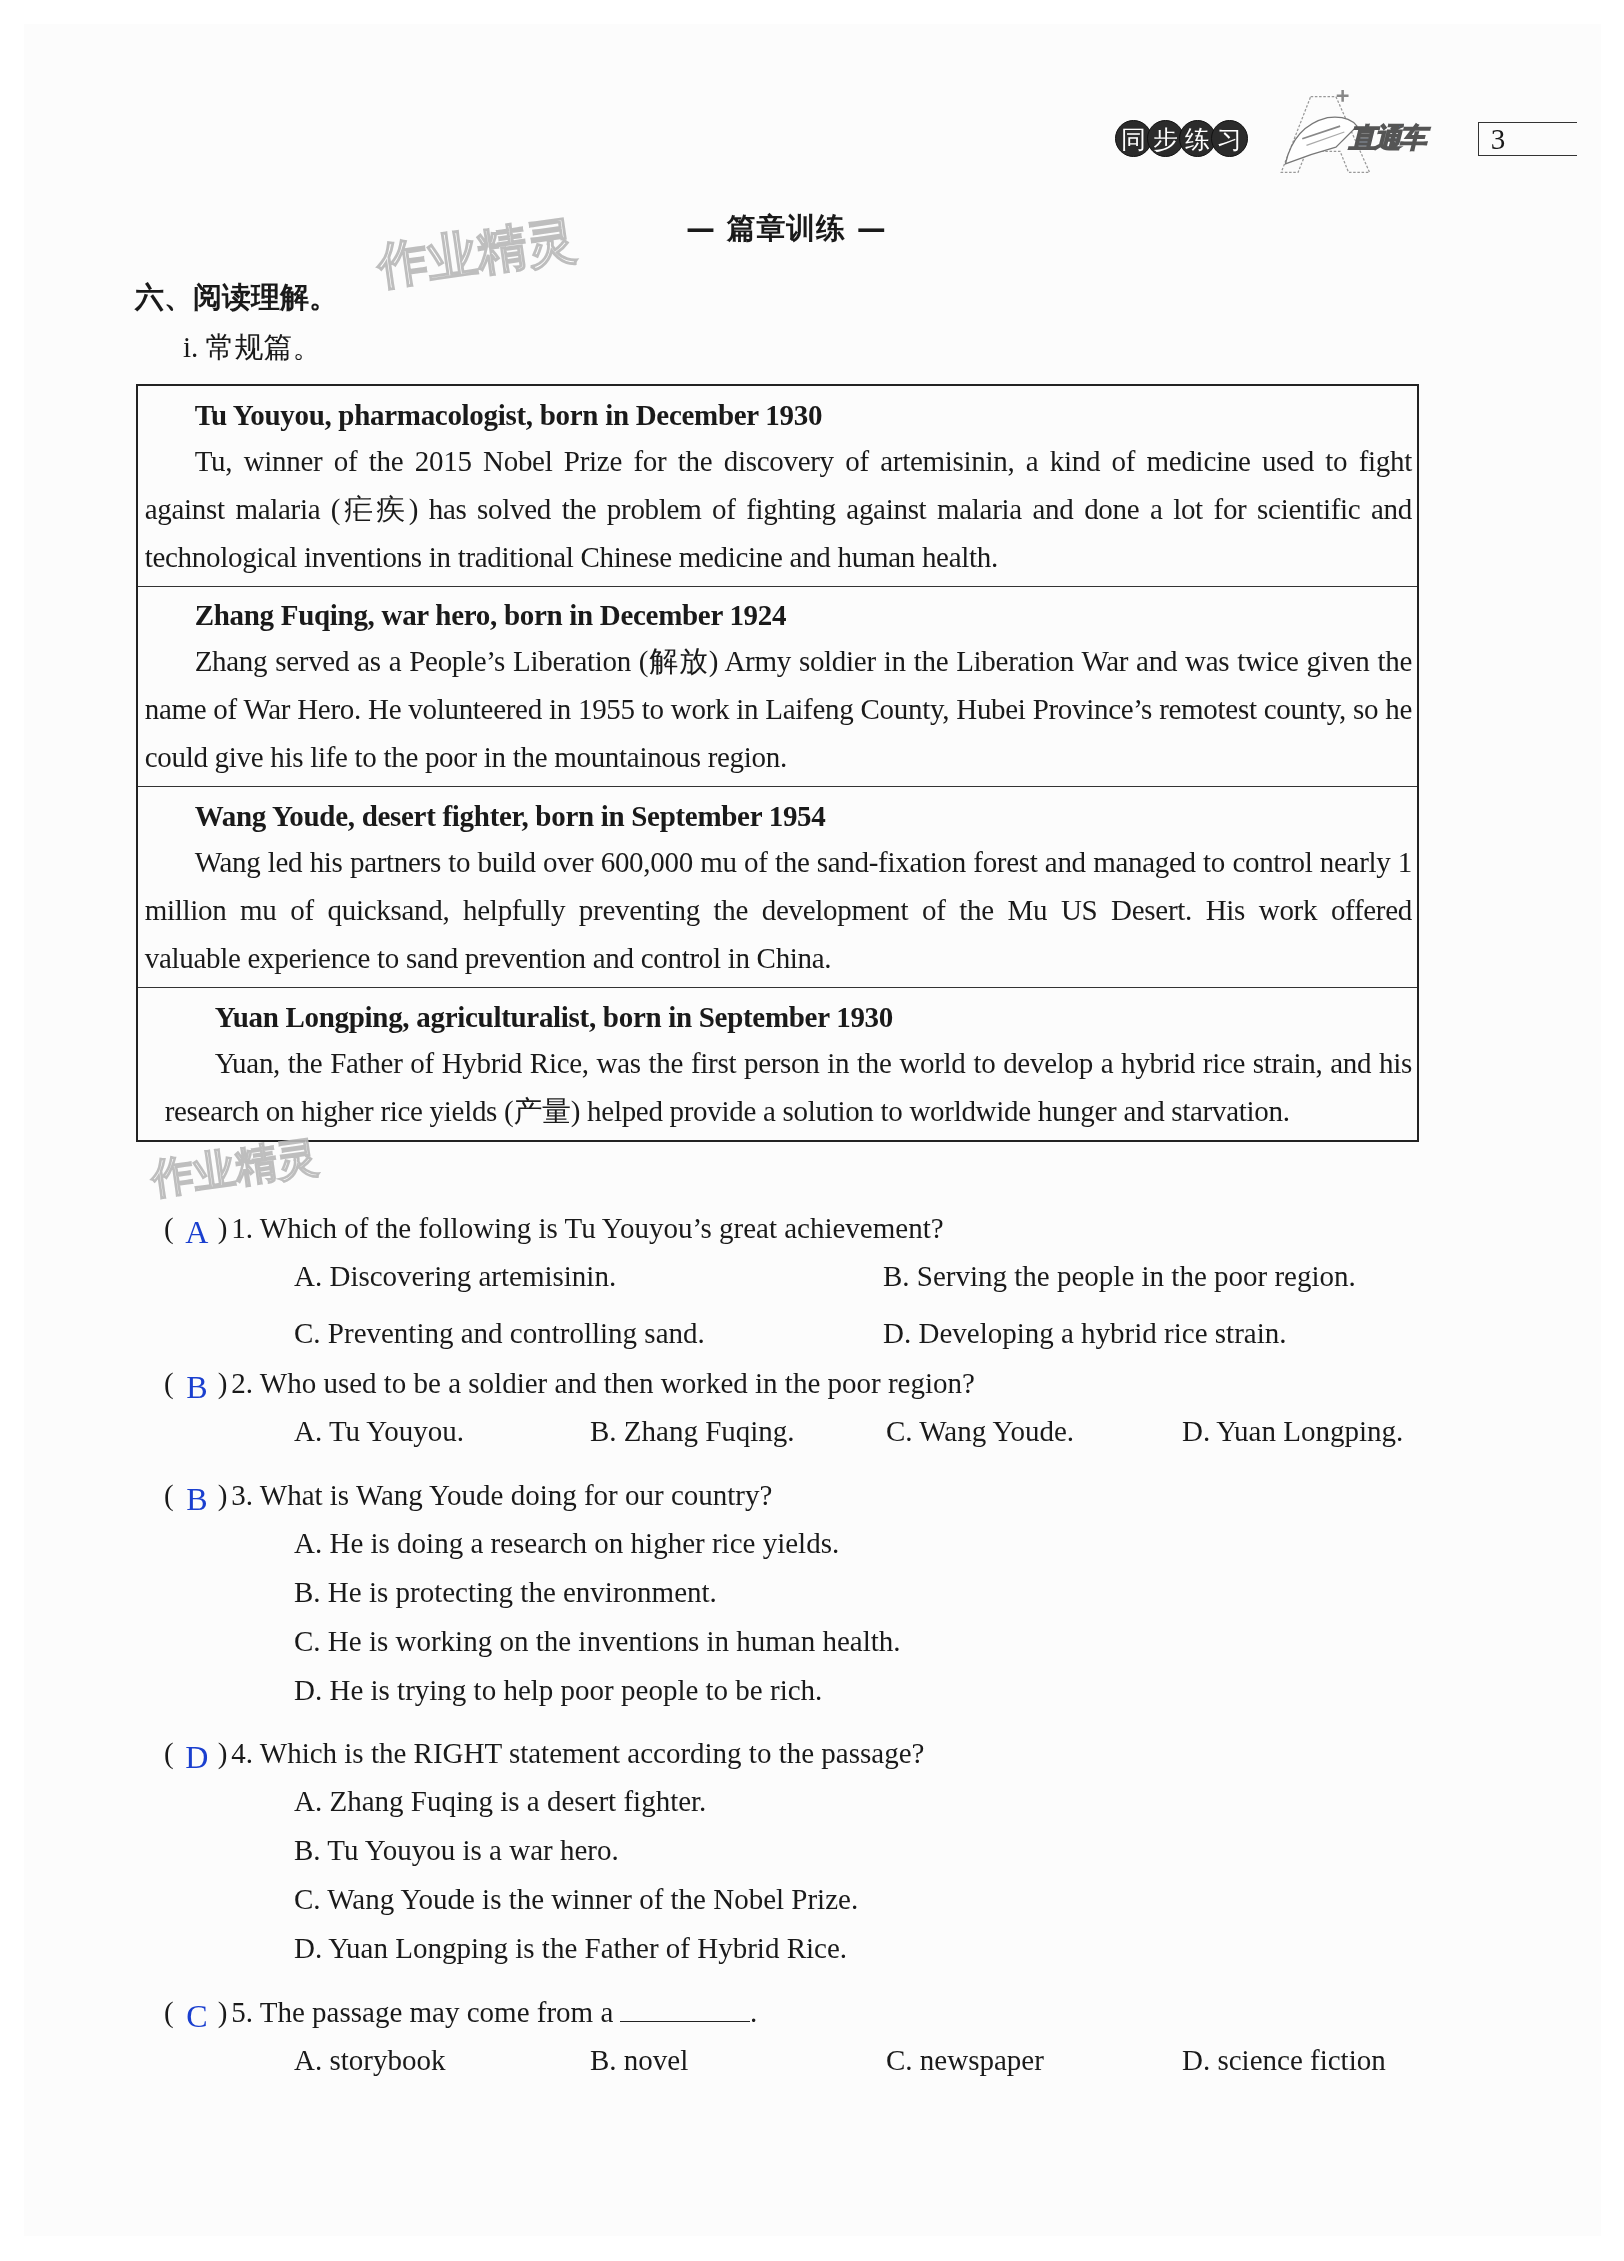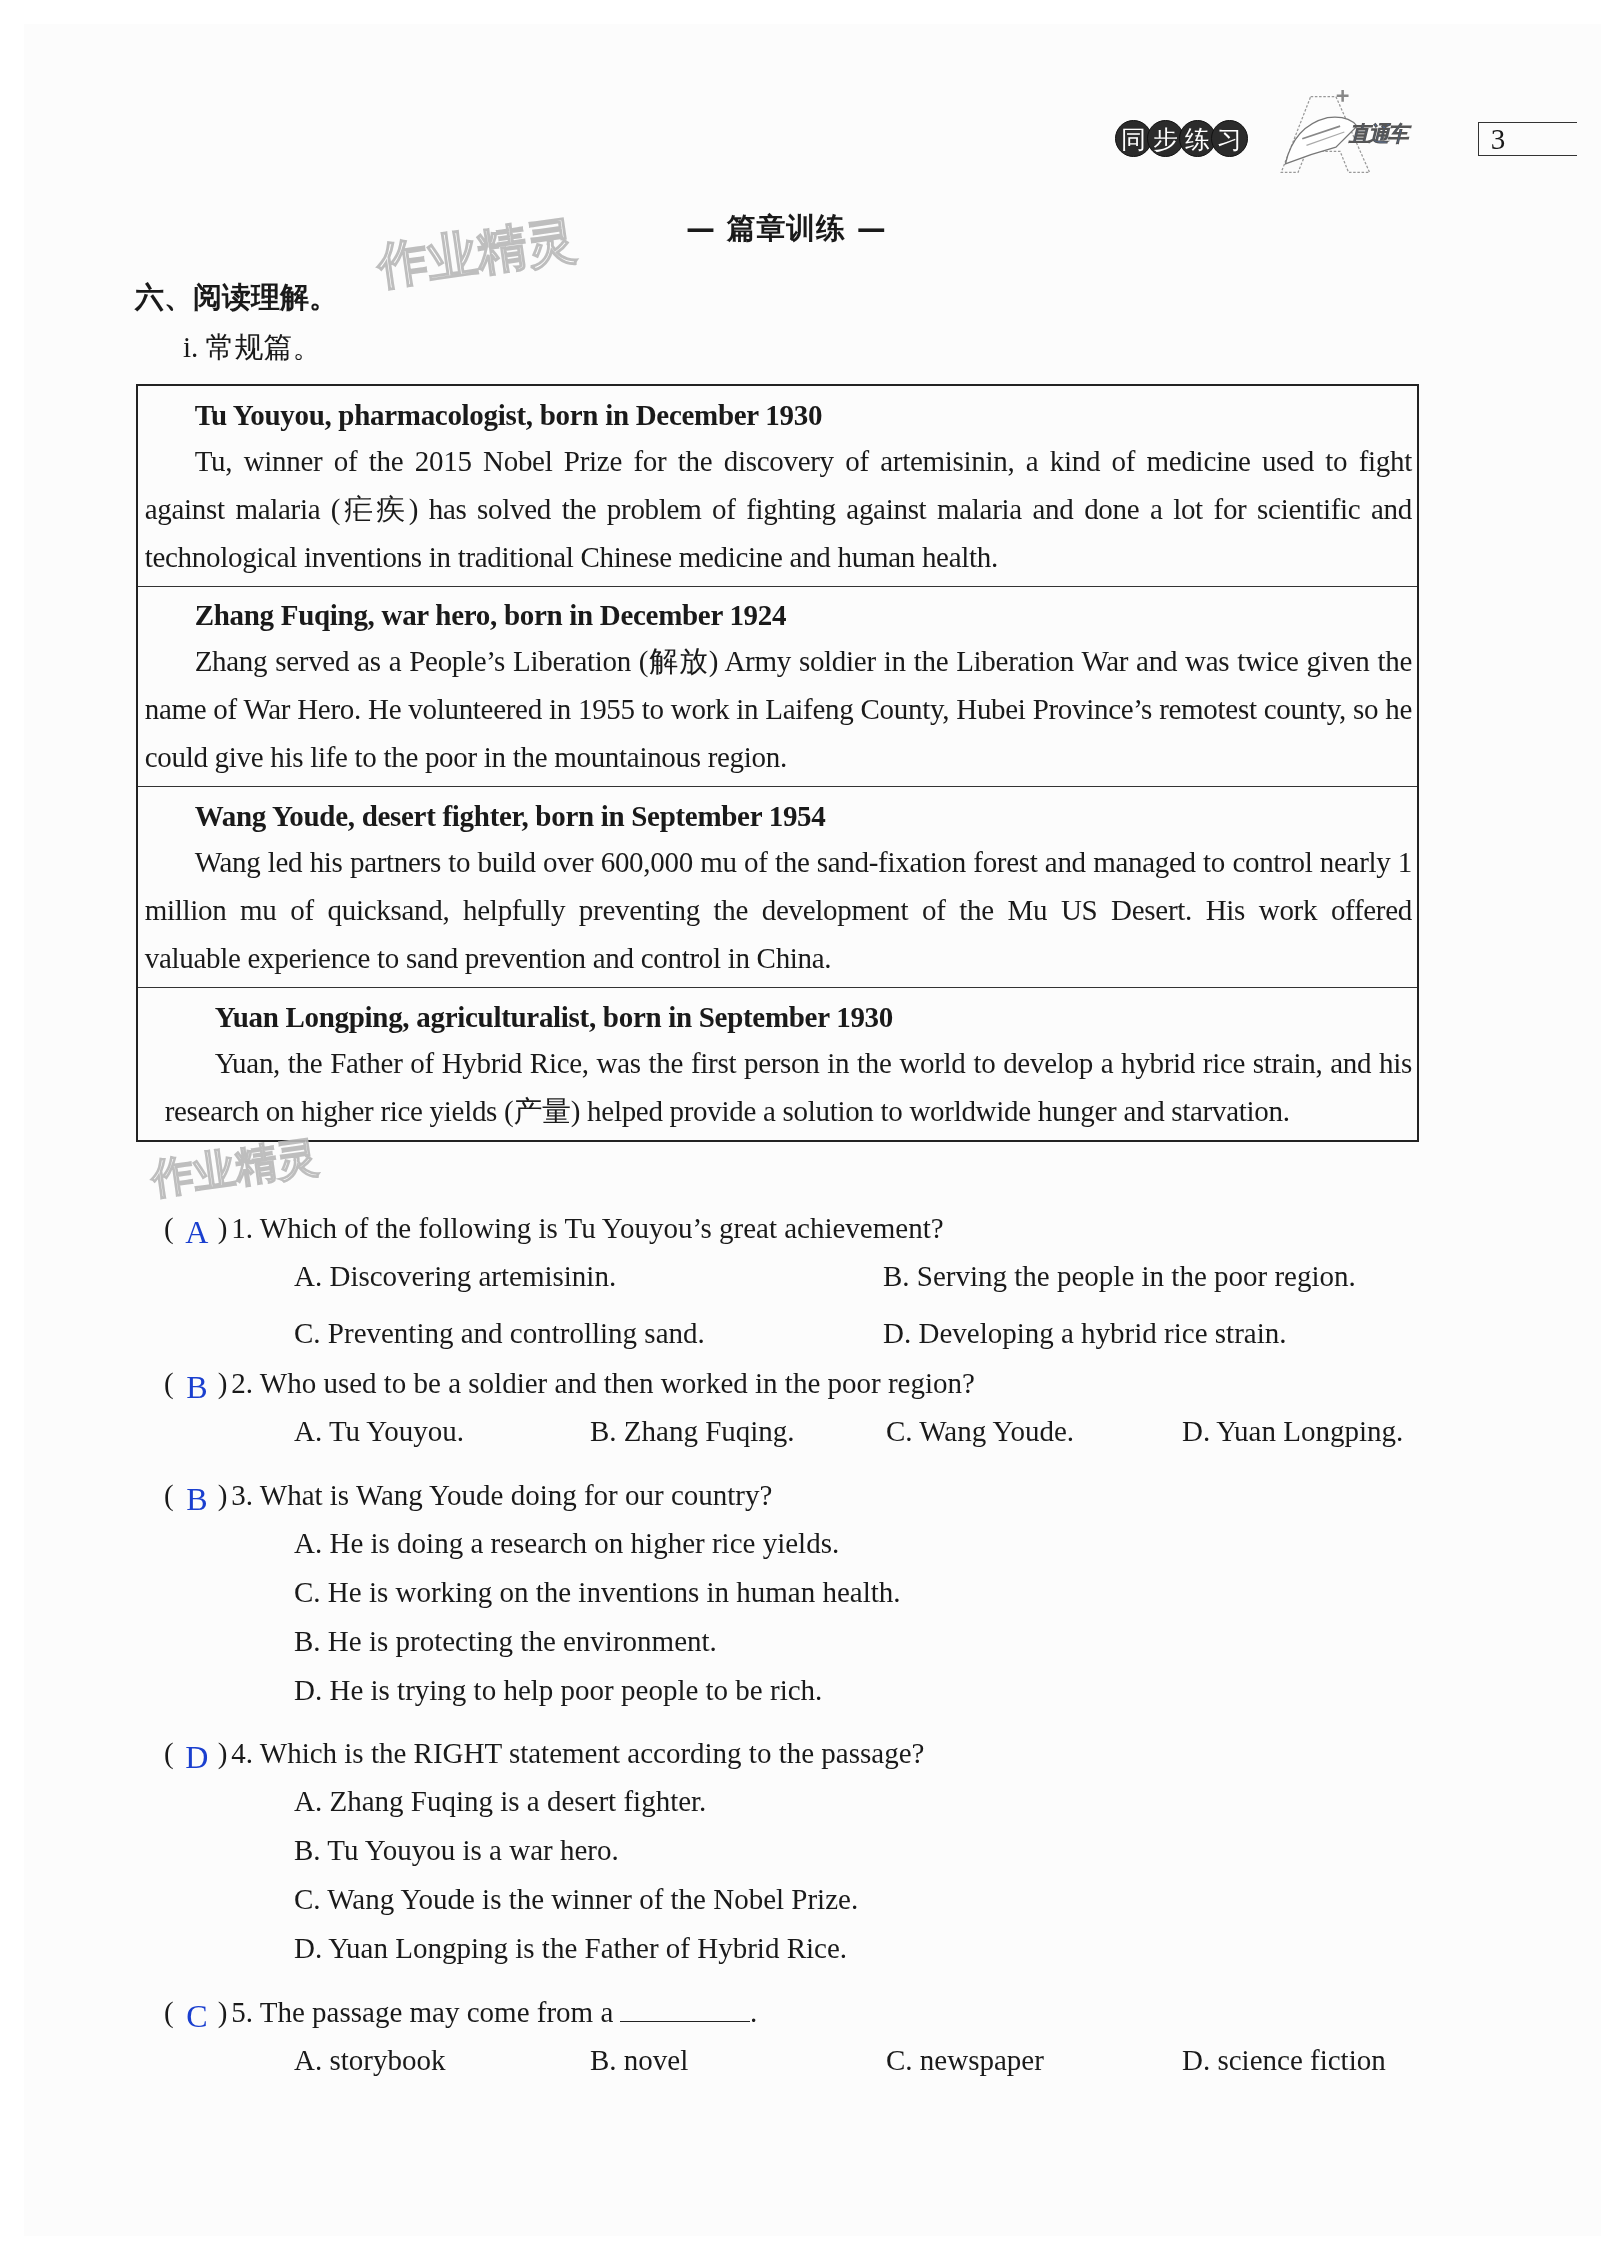--- a/index.html
+++ b/index.html
@@ -50,22 +50,22 @@
       width: 160px;
       height: 67px;
       margin-left: 34px;
     }
     .brand svg { position: absolute; left: 0; top: -17px; }
     .brand-text {
       position: absolute;
       left: 72px;
       top: 15px;
       font-family: "DejaVu Sans", sans-serif;
-      font-size: 21px;
-      font-weight: normal;
+      font-size: 27px;
+      font-weight: bold;
       font-style: italic;
       color: #3b82f6;
       -webkit-text-stroke: 1.3px #555;
       letter-spacing: -1.7px;
     }
     .page-num-box {
       position: absolute;
       left: 1478px;
       top: 122px;
       width: 99px;
@@ -288,22 +288,22 @@
 
   <div class="q">
     <div class="q-line">
       <span class="paren">(</span>
       <span class="answer" style="color: rgb(26, 63, 207);">B</span>
       <span class="paren">)</span>
       <span class="q-text">3. What is Wang Youde doing for our country?</span>
     </div>
     <div class="opts opts-list">
       <div>A. He is doing a research on higher rice yields.</div>
+      <div>B. He is protecting the environment.</div>
       <div>C. He is working on the inventions in human health.</div>
-      <div>B. He is protecting the environment.</div>
       <div>D. He is trying to help poor people to be rich.</div>
     </div>
   </div>
   <div class="gap-s"></div>
 
   <div class="q">
     <div class="q-line">
       <span class="paren">(</span>
       <span class="answer" style="color: rgb(26, 63, 207);">D</span>
       <span class="paren">)</span>

